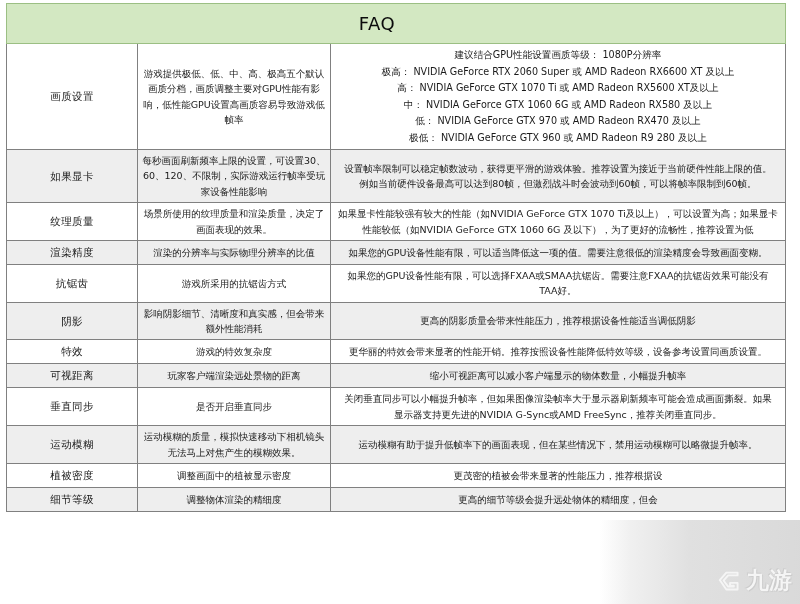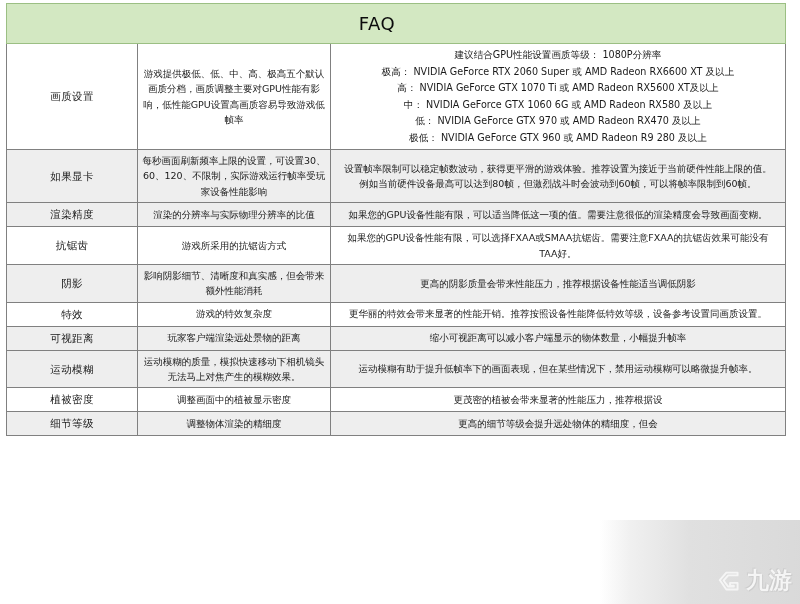--- a/index.html
+++ b/index.html
@@ -169,20 +169,30 @@
         <td class="c-name">如果显卡</td>
         <td class="c-mean">每秒画面刷新频率上限的设置，可设置30、60、120、不限制，实际游戏运行帧率受玩家设备性能影响</td>
         <td class="c-rec">
           <span class="lines">
             <span>设置帧率限制可以稳定帧数波动，获得更平滑的游戏体验。推荐设置为接近于当前硬件性能上限的值。</span>
             <span>例如当前硬件设备最高可以达到80帧，但激烈战斗时会波动到60帧，可以将帧率限制到60帧。</span>
           </span>
         </td>
       </tr>
 
+      <tr class="body-row even">
+        <td class="c-name">纹理质量</td>
+        <td class="c-mean">场景所使用的纹理质量和渲染质量，决定了画面表现的效果。</td>
+        <td class="c-rec">
+          <span class="lines">
+            <span>如果显卡性能较强有较大的性能（如NVIDIA GeForce GTX 1070 Ti及以上），可以设置为高；如果显卡</span>
+            <span>性能较低（如NVIDIA GeForce GTX 1060 6G 及以下），为了更好的流畅性，推荐设置为低</span>
+          </span>
+        </td>
+      </tr>
 
       <tr class="body-row odd">
         <td class="c-name">渲染精度</td>
         <td class="c-mean">渲染的分辨率与实际物理分辨率的比值</td>
         <td class="c-rec">
           <span class="lines">
             <span>如果您的GPU设备性能有限，可以适当降低这一项的值。需要注意很低的渲染精度会导致画面变糊。</span>
           </span>
         </td>
       </tr>
@@ -221,20 +231,30 @@
       <tr class="body-row odd">
         <td class="c-name">可视距离</td>
         <td class="c-mean">玩家客户端渲染远处景物的距离</td>
         <td class="c-rec">
           <span class="lines">
             <span>缩小可视距离可以减小客户端显示的物体数量，小幅提升帧率</span>
           </span>
         </td>
       </tr>
 
+      <tr class="body-row even">
+        <td class="c-name">垂直同步</td>
+        <td class="c-mean">是否开启垂直同步</td>
+        <td class="c-rec">
+          <span class="lines">
+            <span>关闭垂直同步可以小幅提升帧率，但如果图像渲染帧率大于显示器刷新频率可能会造成画面撕裂。如果</span>
+            <span>显示器支持更先进的NVIDIA G-Sync或AMD FreeSync，推荐关闭垂直同步。</span>
+          </span>
+        </td>
+      </tr>
 
       <tr class="body-row odd">
         <td class="c-name">运动模糊</td>
         <td class="c-mean">运动模糊的质量，模拟快速移动下相机镜头无法马上对焦产生的模糊效果。</td>
         <td class="c-rec">
           <span class="lines">
             <span>运动模糊有助于提升低帧率下的画面表现，但在某些情况下，禁用运动模糊可以略微提升帧率。</span>
           </span>
         </td>
       </tr>

